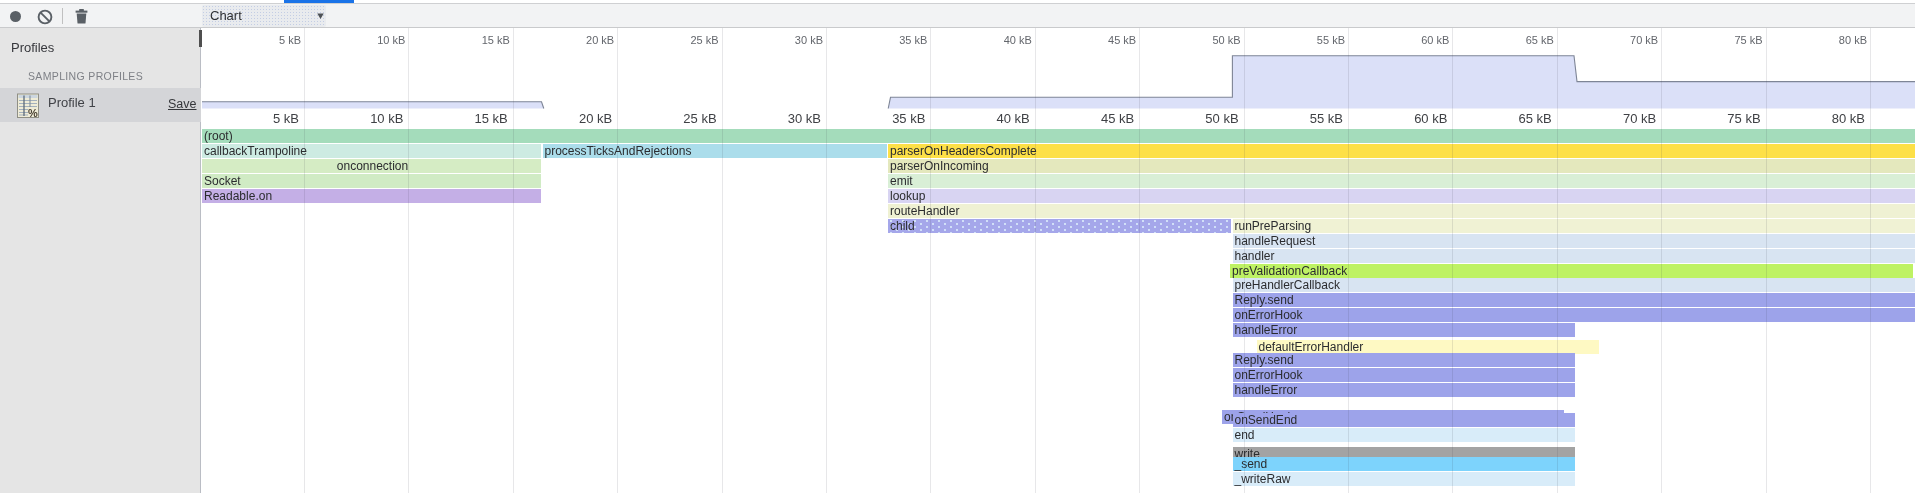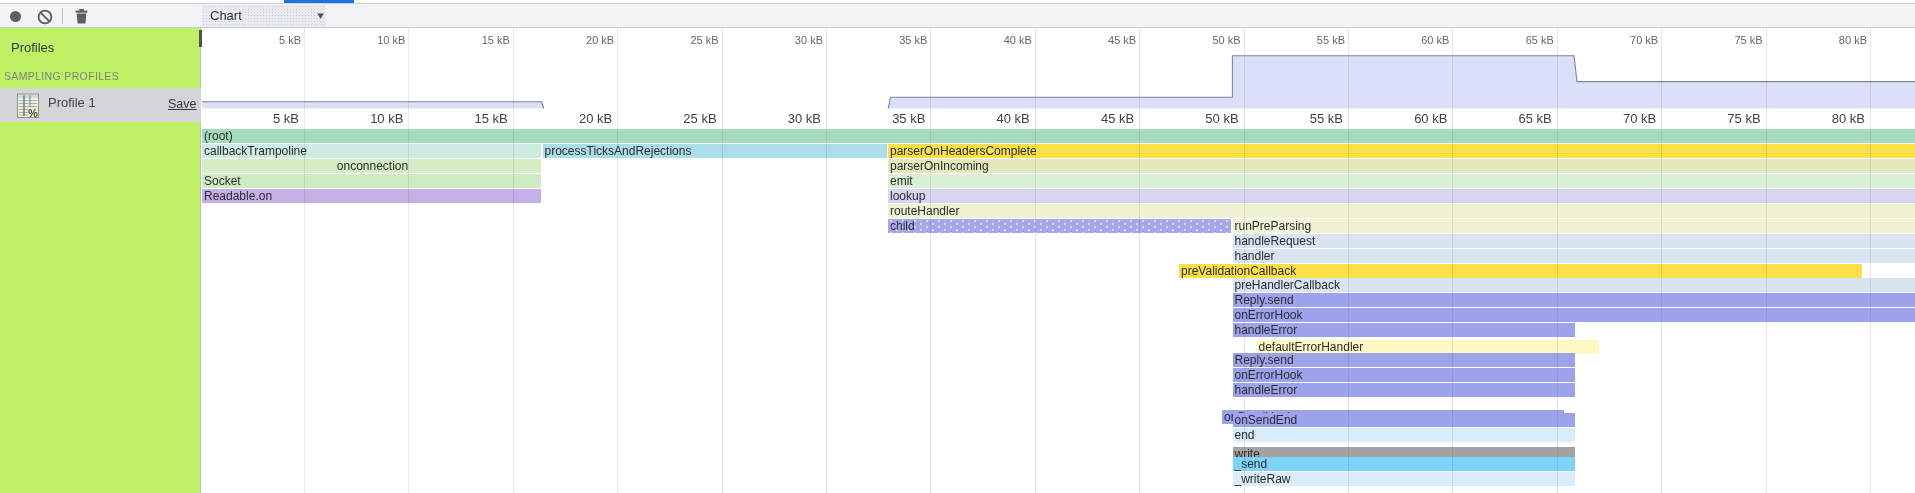--- a/index.html
+++ b/index.html
@@ -29,23 +29,23 @@
 <rect x="0.6" y="1.6" width="11.8" height="2.1" fill="#5a6066"></rect>
 <path d="M1.7 4.6 L11.3 4.6 L10.5 14.2 Q10.4 14.6 10 14.6 L3 14.6 Q2.6 14.6 2.5 14.2 Z" fill="#5a6066"></path>
 </svg>
 <div class="abs" style="left:202px;top:5px;width:124px;height:22px;background:#e9ebee;border-radius:2px;
 background-image:radial-gradient(rgba(150,168,215,0.45) 0.6px, transparent 1px);background-size:3px 3px;">
 <span style="position:absolute;left:8px;top:3px;font-size:13px;color:#2e3033;">Chart</span>
 <svg style="position:absolute;left:115px;top:8px;" width="7" height="6.5" viewBox="0 0 7 6.5">
       <path d="M0.3 0.5 L6.7 0.5 L3.5 6 Z" fill="#4d5156"></path>
     </svg>
 </div>
-<div class="abs" style="left:0;top:28px;width:201px;height:465px;background:#bef264;border-right:1px solid #babdc4;">
+<div class="abs" style="left:0;top:28px;width:201px;height:465px;background:#e5e5e5;border-right:1px solid #babdc4;">
 <div style="position:absolute;left:11px;top:12px;font-size:13px;color:#37383d;">Profiles</div>
-<div style="position:absolute;left:4px;top:42px;font-size:10.5px;color:#7e8086;letter-spacing:0.35px;">SAMPLING PROFILES</div>
+<div style="position:absolute;left:28px;top:42px;font-size:10.5px;color:#7e8086;letter-spacing:0.35px;">SAMPLING PROFILES</div>
 <div style="position:absolute;left:0;top:60px;width:201px;height:34px;background:#d4d5d8;">
 <svg style="position:absolute;left:16px;top:5px;" width="24" height="26" viewBox="0 0 24 26">
 <rect x="1.5" y="1" width="21" height="23.5" fill="#efecd7" stroke="#8f8f85" stroke-width="1"></rect>
 <rect x="2.5" y="2" width="19" height="3" fill="#ccd6df"></rect>
 <g stroke="#a3b0bd" stroke-width="1">
 <line x1="3" y1="7.5" x2="21" y2="7.5"></line>
           <line x1="3" y1="10.5" x2="21" y2="10.5"></line>
 <line x1="3" y1="13.5" x2="21" y2="13.5"></line>
           <line x1="3" y1="16.5" x2="12" y2="16.5"></line>
 <line x1="3" y1="19.5" x2="12" y2="19.5"></line>
@@ -74,21 +74,21 @@
 <div class="bar" style="left:888px;top:159.0px;width:1027px;background-color:#e4e8bd;">parserOnIncoming</div>
 <div class="bar" style="left:202px;top:174.0px;width:339px;background-color:#d0ebc4;">Socket</div>
 <div class="bar" style="left:888px;top:174.0px;width:1027px;background-color:#d9efd6;">emit</div>
 <div class="bar" style="left:202px;top:188.9px;width:339px;background-color:#c4afe6;">Readable.on</div>
 <div class="bar" style="left:888px;top:188.9px;width:1027px;background-color:#d8d4f2;">lookup</div>
 <div class="bar" style="left:888px;top:203.8px;width:1027px;background-color:#eff1d3;">routeHandler</div>
 <div class="bar dots" style="left:888px;top:218.7px;width:342.5px;background-color:#a5a7ea;">child</div>
 <div class="bar" style="left:1232.5px;top:218.7px;width:682.5px;background-color:#f0f2d4;">runPreParsing</div>
 <div class="bar" style="left:1232.5px;top:233.6px;width:682.5px;background-color:#d8e4f2;">handleRequest</div>
 <div class="bar" style="left:1232.5px;top:248.6px;width:682.5px;background-color:#d8e4f2;">handler</div>
-<div class="bar" style="left:1179px;top:263.5px;width:682.5px;background-color:#fde047;">preValidationCallback</div>
+<div class="bar" style="left:1230px;top:263.5px;width:682.5px;background-color:#bef264;">preValidationCallback</div>
 <div class="bar" style="left:1232.5px;top:278.4px;width:682.5px;background-color:#d8e4f2;">preHandlerCallback</div>
 <div class="bar" style="left:1232.5px;top:293.3px;width:682.5px;background-color:#9da3ea;">Reply.send</div>
 <div class="bar" style="left:1232.5px;top:308.2px;width:682.5px;background-color:#9da3ea;">onErrorHook</div>
 <div class="bar" style="left:1232.5px;top:323.2px;width:342.0px;background-color:#9da3ea;">handleError</div>
 <div class="bar" style="left:1232.5px;top:340px;width:342.0px;background-color:#fef9c3;margin-left:24px;">defaultErrorHandler</div>
 <div class="bar" style="left:1232.5px;top:353.0px;width:342.0px;background-color:#9da3ea;">Reply.send</div>
 <div class="bar" style="left:1232.5px;top:367.9px;width:342.0px;background-color:#9da3ea;">onErrorHook</div>
 <div class="bar" style="left:1232.5px;top:382.8px;width:342.0px;background-color:#9da3ea;">handleError</div>
 <div class="bar" style="left:1222px;top:397.8px;width:342.0px;background-color:#9da3ea;margin-top:12px;">onSendHook</div>
 <div class="bar" style="left:1232.5px;top:412.7px;width:342.0px;background-color:#9da3ea;">onSendEnd</div>

